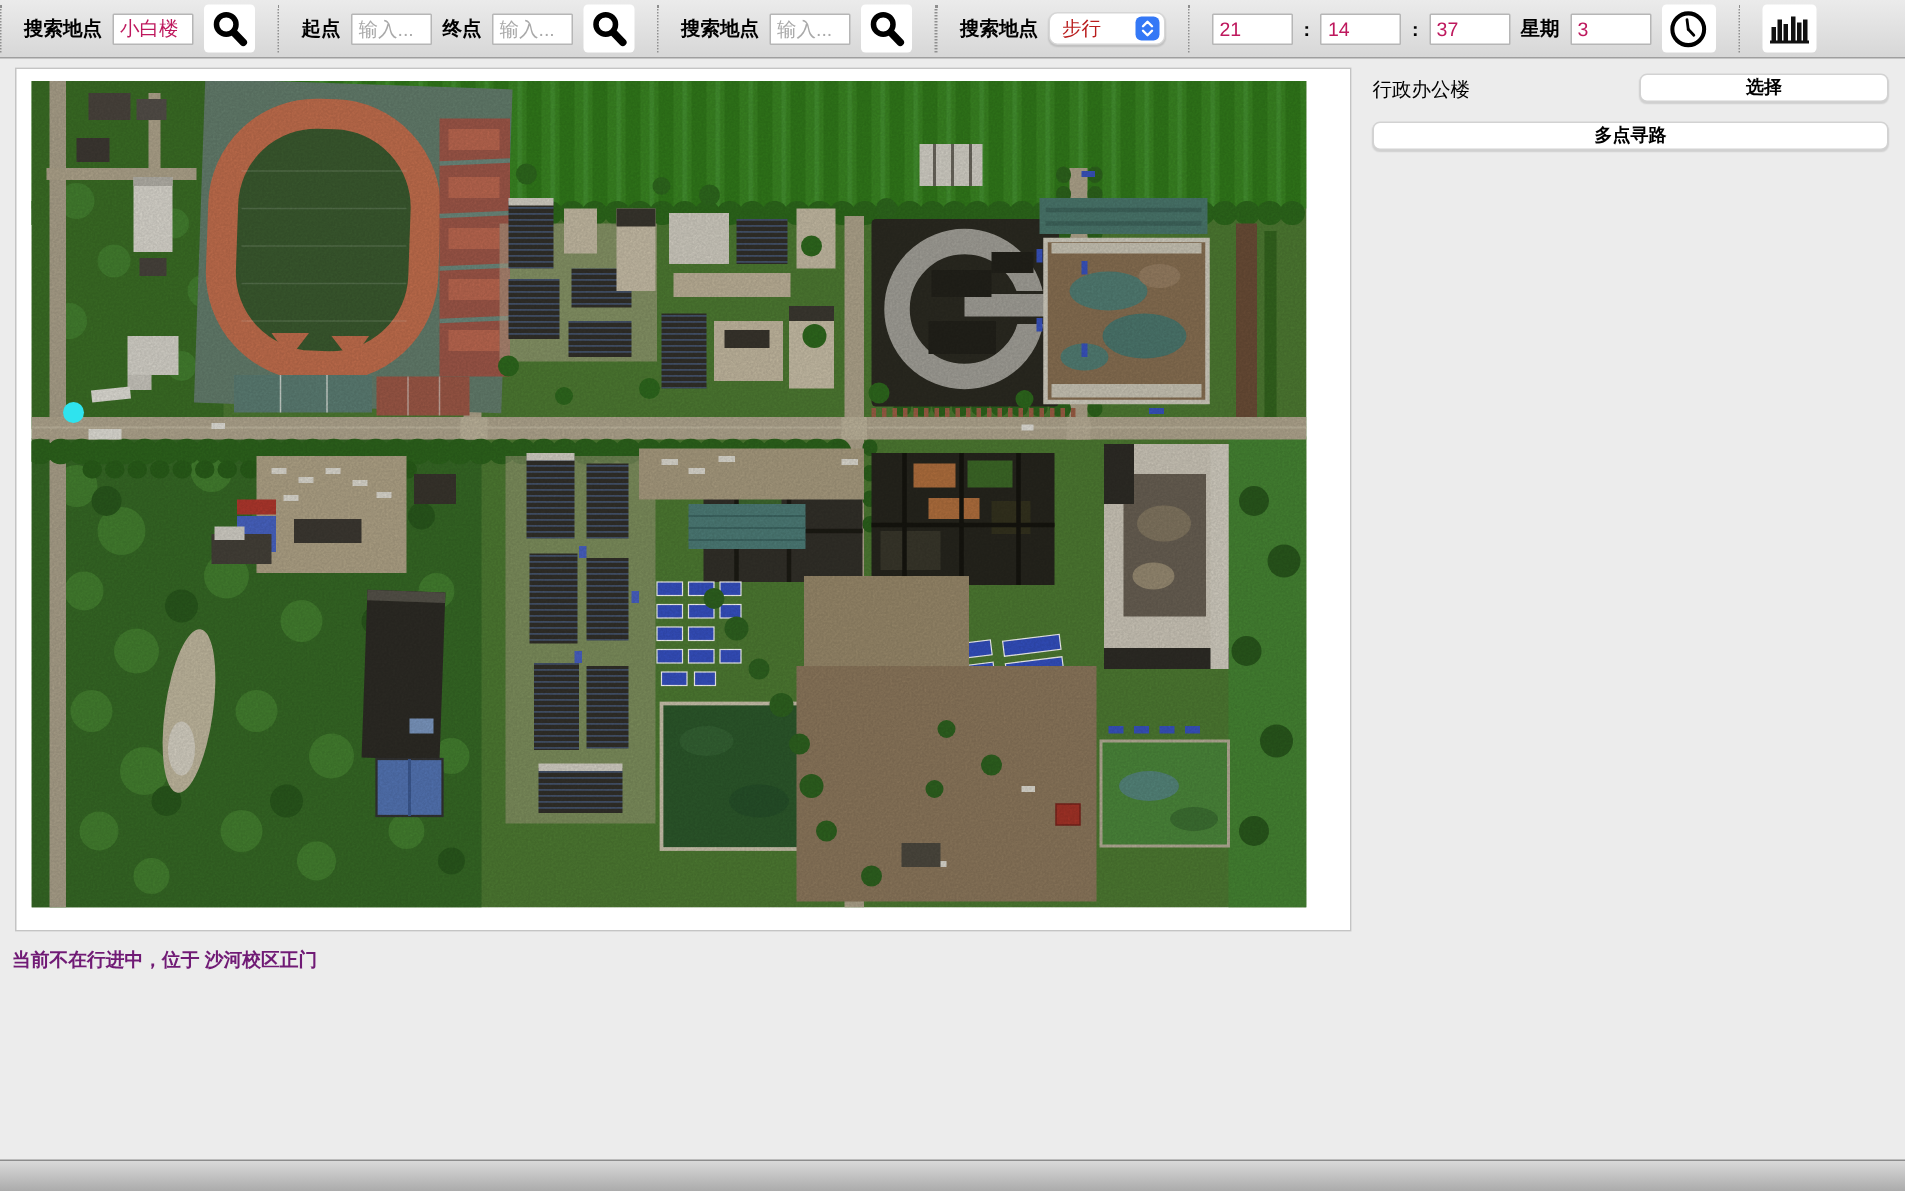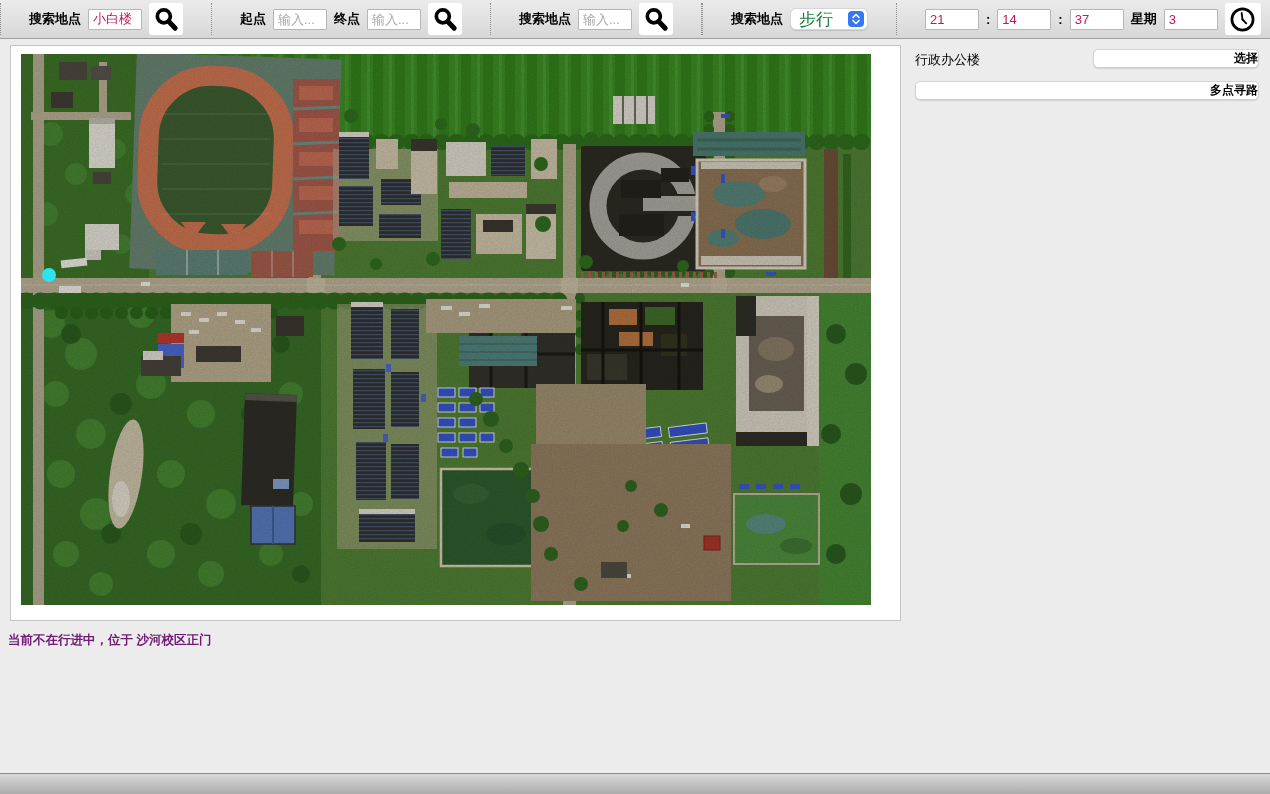--- a/index.html
+++ b/index.html
@@ -8,63 +8,63 @@
     background:var(--page-bg,#ececec); }
 
   
   .toolbar {
     position:absolute; left:0; top:0; width:1270px; height:39px;
     background:linear-gradient(var(--toolbar-top,#ebebeb),var(--toolbar-bottom,#d7d7d7));
     border-bottom:1px solid #9f9f9f;
     display:flex; align-items:center;
   }
   .tdiv { align-self:stretch; border-left:1px dotted #8f8f8f; margin:3px 0; }
-  .tgroup { display:flex; align-items:center; gap:7px; padding:0 28px; height:100%; }
+  .tgroup { display:flex; align-items:center; gap:7px; padding:0 15px; height:100%; }
   .tlabel { font-size:13px; font-weight:700; color:#000; white-space:nowrap; }
   .tinput {
     width:54px; height:21px; border:1px solid #b6b6b6; background:#fff;
     font-size:13px; padding:0 4px; color:#be185d; border-radius:1px;
     font-family:"Liberation Sans","DejaVu Sans",sans-serif;
   }
   .tinput::placeholder { color:#a9a9a9; }
   .icon-btn {
     width:36px; height:32px; border:none; background:#fff; border-radius:3px;
     display:flex; align-items:center; justify-content:center; padding:0; cursor:pointer;
   }
   .mag-btn { width:34px; }
   .colon { font-size:13px; font-weight:700; }
 
   
   .popup {
     width:78px; height:22px; background:#fff; border-radius:6px;
     border:1px solid #d6d6d6; box-shadow:0 1px 1px rgba(0,0,0,.12);
     display:flex; align-items:center; cursor:pointer;
   }
-  .popup-value { flex:1; font-size:17px; padding-left:8px; color:#15803d; }
+  .popup-value { flex:1; font-size:13px; padding-left:8px; color:#b91c1c; }
   .popup-step {
     width:16px; height:16px; margin-right:3px; border-radius:4px;
     background:var(--accent-blue,#3478f6);
     display:flex; align-items:center; justify-content:center;
   }
 
   
   .map-frame {
     position:absolute; left:10px; top:45px; width:891px; height:576px;
     background:#fff; border:1px solid #c4c4c4;
   }
   .map-frame svg.sat { position:absolute; left:10px; top:8px; width:850px; height:551px; }
 
   
   .panel { position:absolute; left:915px; top:48px; width:344px; }
   .panel-row1 { display:flex; align-items:center; justify-content:space-between; }
   .panel-label { font-size:13px; font-weight:400; color:#000; padding-top:3px; }
   .btn {
     height:19px; background:#fff; border:1px solid #d2d2d2; border-radius:5px;
     box-shadow:0 1px 1px rgba(0,0,0,.12); font-size:12px; font-weight:700; color:#000;
-    cursor:pointer; font-family:"Liberation Sans","DejaVu Sans",sans-serif;text-align:right;
+    cursor:pointer; font-family:"Liberation Sans","DejaVu Sans",sans-serif;
   }
   .btn-select { width:166px; }
   .btn-reinput { width:344px; margin-top:12px; }
 
   
   .status-text { position:absolute; left:8px; top:632px; font-size:12.5px; font-weight:700; color:#701a75; }
   .bottom-bar {
     position:absolute; left:0; bottom:0; width:1270px; height:21px;
     background:linear-gradient(#d9d9d9,#ababab); border-top:1px solid #8c8c8c;
   }

